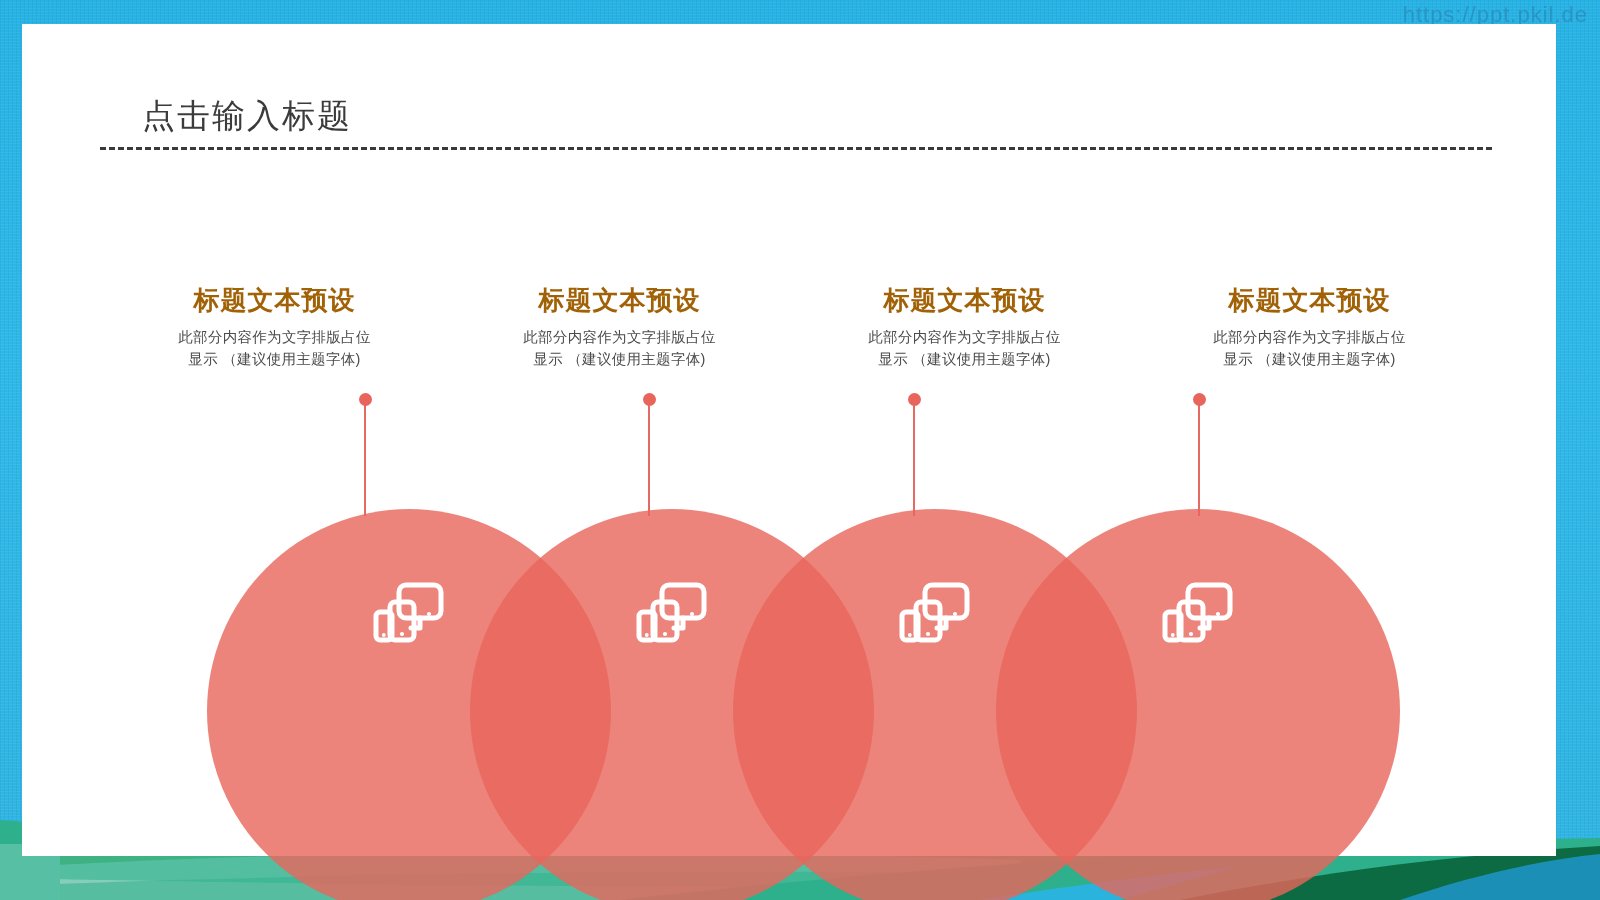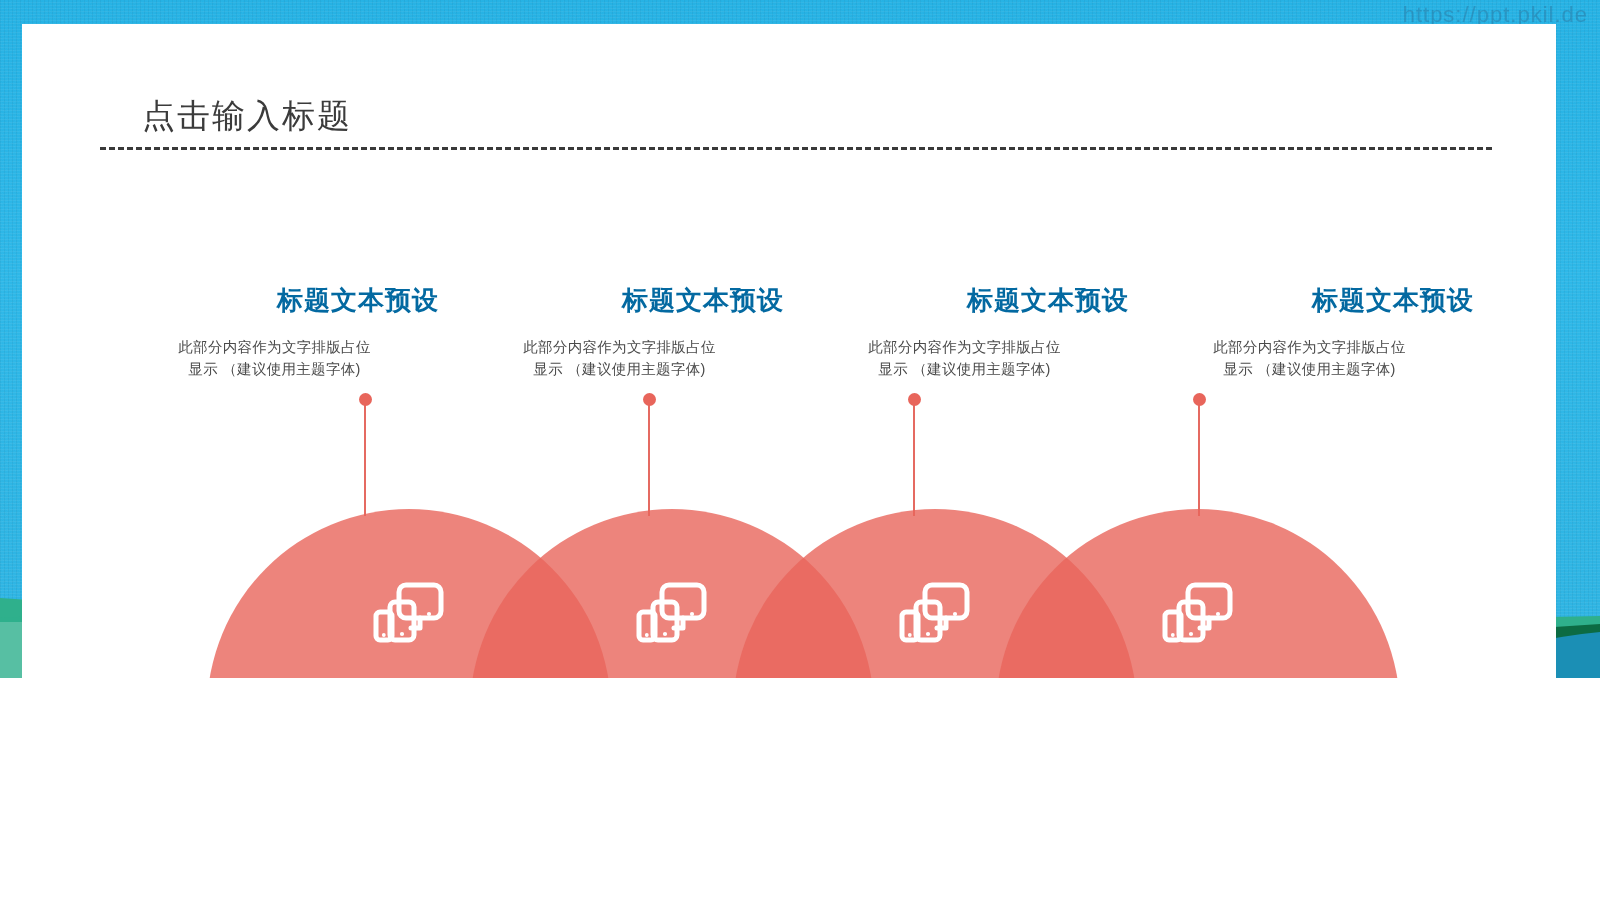--- a/index.html
+++ b/index.html
@@ -7,21 +7,21 @@
     padding: 0;
     background: #ffffff;
   }
   body {
     font-family: "Liberation Sans", "DejaVu Sans", sans-serif;
   }
 
   #slide {
     position: relative;
     width: 1600px;
-    height: 678px;
+    height: 900px;
     overflow: hidden;
     background: #2cb6e8;
   }
 
   
   .bg-base {
     position: absolute;
     inset: 0;
     background:
       repeating-linear-gradient(0deg, rgba(255,255,255,0.055) 0px, rgba(255,255,255,0.055) 1px, rgba(0,0,0,0.0) 1px, rgba(0,0,0,0.0) 3px),
@@ -99,28 +99,27 @@
   }
   .col {
     flex: 1 1 0;
     text-align: center;
     padding: 0 8px;
     box-sizing: border-box;
   }
   .col-title {
     font-size: 26px;
     font-weight: bold;
-    color: #0369a1;
+    color: #a16207;
     letter-spacing: 1px;
     line-height: 1.25;
     white-space: nowrap;
-    text-align: right;
   }
   .col-desc {
-    margin-top: 19px;
+    margin-top: 9px;
     font-size: 14.5px;
     color: #4a4a4a;
     line-height: 1.55;
     letter-spacing: .3px;
   }
 
   
   .pin {
     position: absolute;
     width: 2px;

